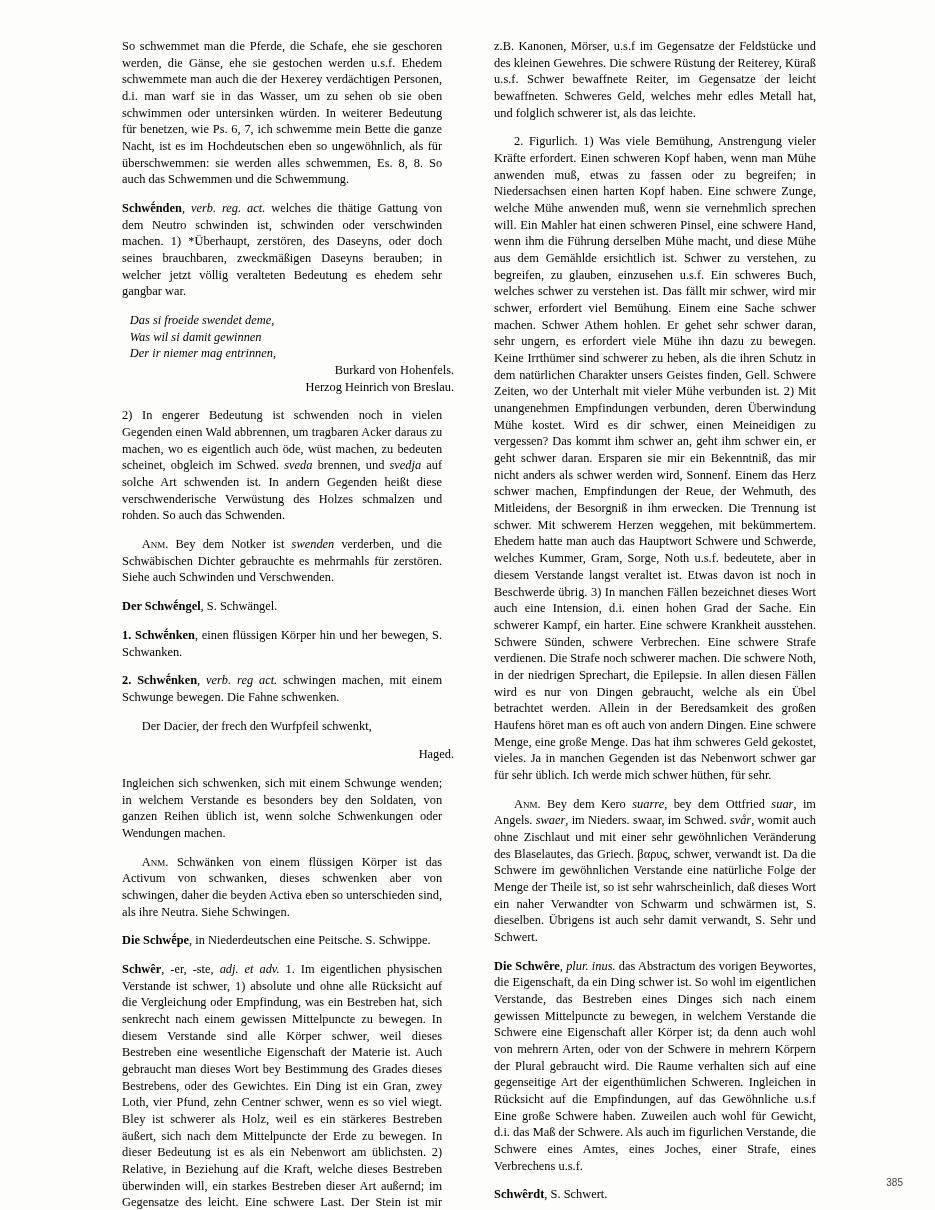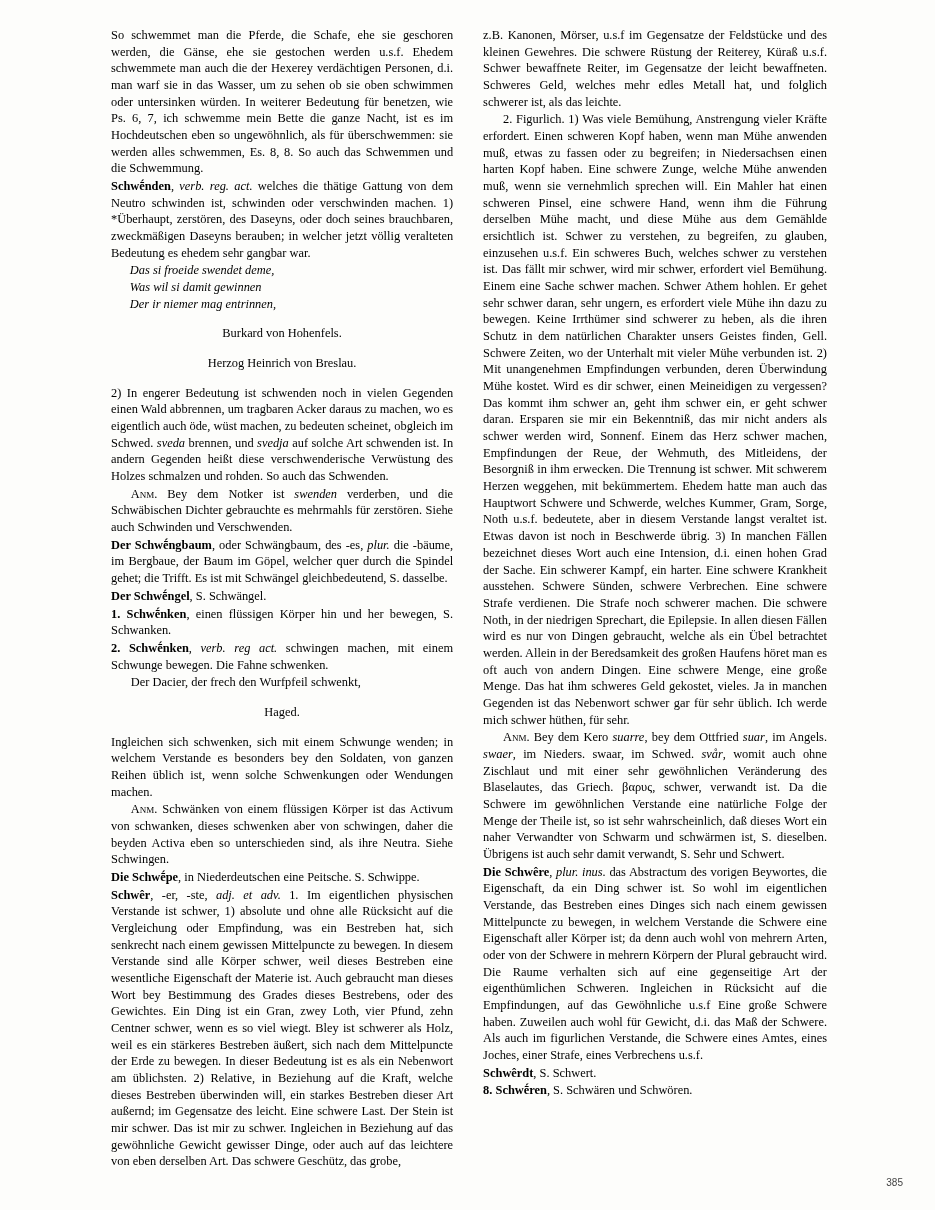--- a/index.html
+++ b/index.html
@@ -33,36 +33,36 @@
   .col {
     width: 387px;
     font-size: 12.4px;
     line-height: 1.345;
     text-align: justify;
     text-justify: inter-word;
     hyphens: manual;
   }
   .col.right { width: 389px; }
   p {
-    margin: 1px;
+    margin: 12px;
     text-indent: 0;
   }
   p.ind { text-indent: 1.6em; }
   .ital { font-style: italic; }
   .sc { font-variant: small-caps; }
   .verse {
     font-style: italic;
     text-align: left;
     margin-left: 1.6em;
     text-indent: 0;
   }
   .attrib-right2 {
-    text-align: center;
+    text-align: right;
     font-style: normal;
-    margin: 13px;
+    margin: 0;
   }
   .pageno {
     position: absolute;
     right: 32px;
     bottom: 22px;
     font-size: 10px;
     color: #444;
     font-family: "Liberation Sans", sans-serif;
     margin-left: 40px;
   }
@@ -78,21 +78,20 @@
         <p class=""><span class="lemma">Schwḗnden</span>, <span class="ital">verb. reg. act.</span> welches die thätige Gattung von dem Neutro schwinden ist, schwinden oder verschwinden machen. 1) *Überhaupt, zerstören, des Daseyns, oder doch seines brauchbaren, zweckmäßigen Daseyns berauben; in welcher jetzt völlig veralteten Bedeutung es ehedem sehr gangbar war.</p>
         <div>
           <div class="verse">Das si froeide swendet deme,</div>
           <div class="verse">Was wil si damit gewinnen</div>
           <div class="verse">Der ir niemer mag entrinnen,</div>
         </div>
         <p class="attrib-right2">Burkard von Hohenfels.</p>
         <p class="attrib-right2">Herzog Heinrich von Breslau.</p>
         <p class="">2) In engerer Bedeutung ist schwenden noch in vielen Gegenden einen Wald abbrennen, um tragbaren Acker daraus zu machen, wo es eigentlich auch öde, wüst machen, zu bedeuten scheinet, obgleich im Schwed. <span class="ital">sveda</span> brennen, und <span class="ital">svedja</span> auf solche Art schwenden ist. In andern Gegenden heißt diese verschwenderische Verwüstung des Holzes schmalzen und rohden. So auch das Schwenden.</p>
         <p class="ind"><span class="sc">Anm.</span> Bey dem Notker ist <span class="ital">swenden</span> verderben, und die Schwäbischen Dichter gebrauchte es mehrmahls für zerstören. Siehe auch Schwinden und Verschwenden.</p>
-        <p class=""><span class="lemma">Der Schwḗngbaum</span>, oder Schwängbaum, des -es, <span class="ital">plur.</span> die -bäume, im Bergbaue, der Baum im Göpel, welcher quer durch die Spindel gehet; die Trifft. Es ist mit Schwängel gleichbedeutend, S. dasselbe.</p>
         <p class=""><span class="lemma">Der Schwḗngel</span>, S. Schwängel.</p>
         <p class=""><span class="lemma">1. Schwḗnken</span>, einen flüssigen Körper hin und her bewegen, S. Schwanken.</p>
         <p class=""><span class="lemma">2. Schwḗnken</span>, <span class="ital">verb. reg act.</span> schwingen machen, mit einem Schwunge bewegen. Die Fahne schwenken.</p>
         <p class="ind">Der Dacier, der frech den Wurfpfeil schwenkt,</p>
         <p class="attrib-right2">Haged.</p>
         <p class="">Ingleichen sich schwenken, sich mit einem Schwunge wenden; in welchem Verstande es besonders bey den Soldaten, von ganzen Reihen üblich ist, wenn solche Schwenkungen oder Wendungen machen.</p>
         <p class="ind"><span class="sc">Anm.</span> Schwänken von einem flüssigen Körper ist das Activum von schwanken, dieses schwenken aber von schwingen, daher die beyden Activa eben so unterschieden sind, als ihre Neutra. Siehe Schwingen.</p>
         <p class=""><span class="lemma">Die Schwḗpe</span>, in Niederdeutschen eine Peitsche. S. Schwippe.</p>
         <p class=""><span class="lemma">Schwêr</span>, -er, -ste, <span class="ital">adj. et adv.</span> 1. Im eigentlichen physischen Verstande ist schwer, 1) absolute und ohne alle Rücksicht auf die Vergleichung oder Empfindung, was ein Bestreben hat, sich senkrecht nach einem gewissen Mittelpuncte zu bewegen. In diesem Verstande sind alle Körper schwer, weil dieses Bestreben eine wesentliche Eigenschaft der Materie ist. Auch gebraucht man dieses Wort bey Bestimmung des Grades dieses Bestrebens, oder des Gewichtes. Ein Ding ist ein Gran, zwey Loth, vier Pfund, zehn Centner schwer, wenn es so viel wiegt. Bley ist schwerer als Holz, weil es ein stärkeres Bestreben äußert, sich nach dem Mittelpuncte der Erde zu bewegen. In dieser Bedeutung ist es als ein Nebenwort am üblichsten. 2) Relative, in Beziehung auf die Kraft, welche dieses Bestreben überwinden will, ein starkes Bestreben dieser Art außernd; im Gegensatze des leicht. Eine schwere Last. Der Stein ist mir schwer. Das ist mir zu schwer. Ingleichen in Beziehung auf das gewöhnliche Gewicht gewisser Dinge, oder auch auf das leichtere von eben derselben Art. Das schwere Geschütz, das grobe,</p>
       </div>

